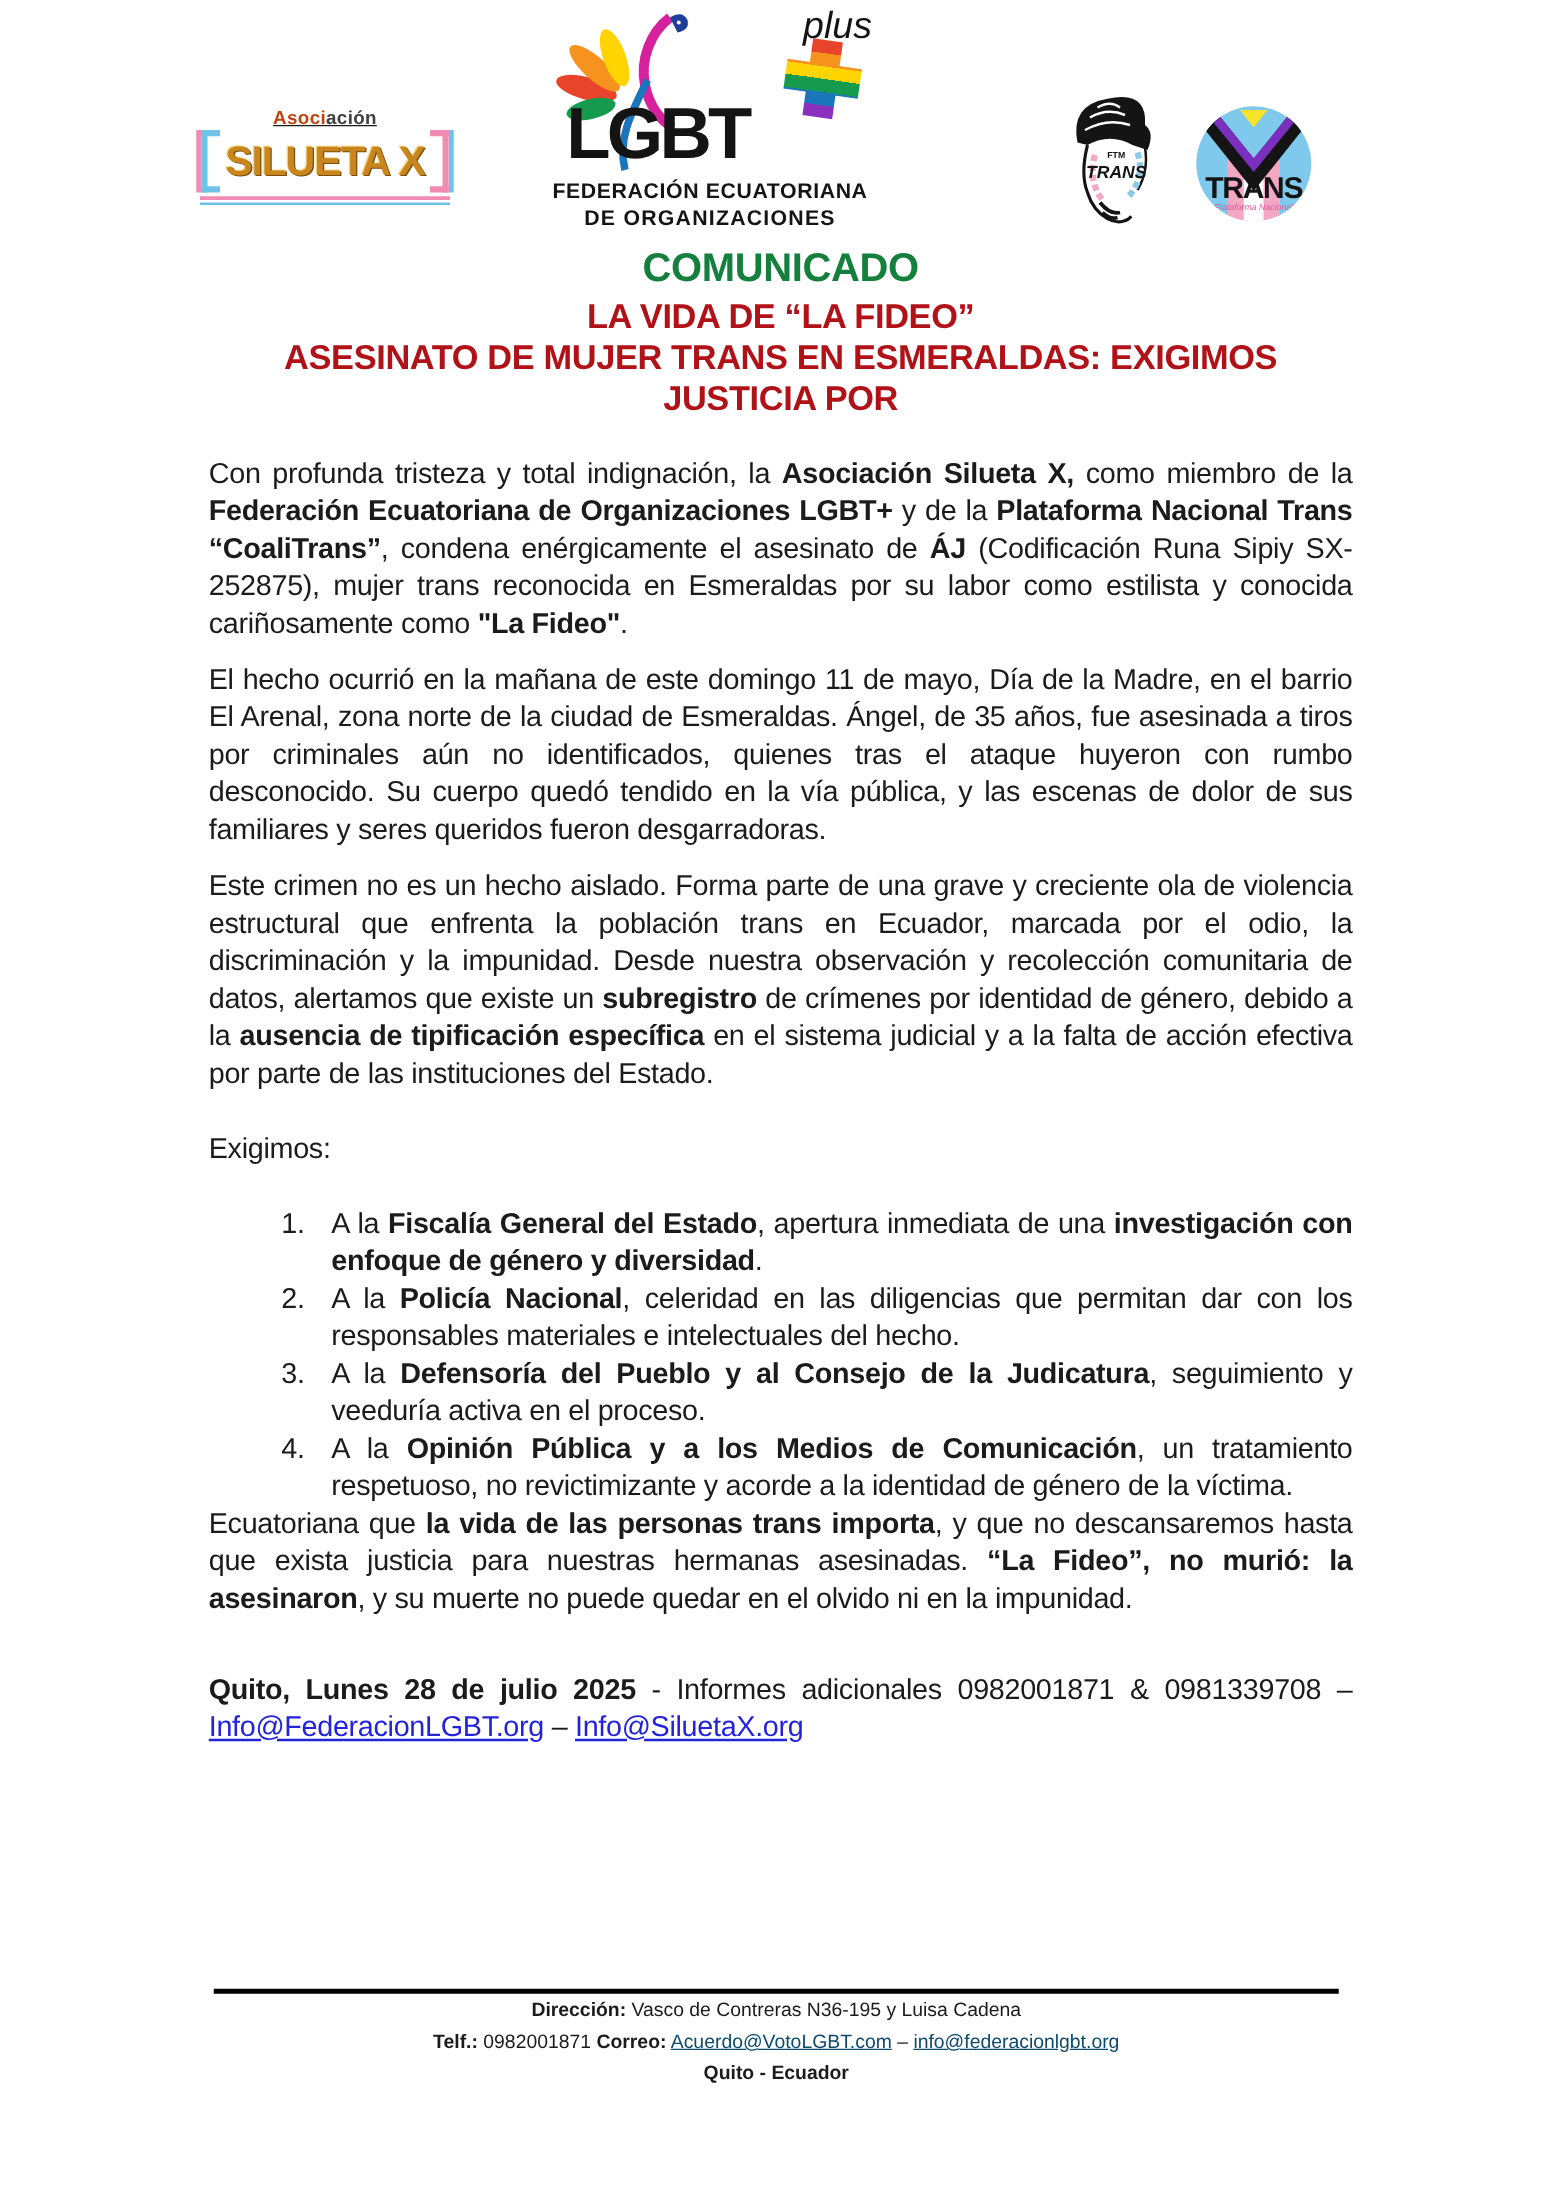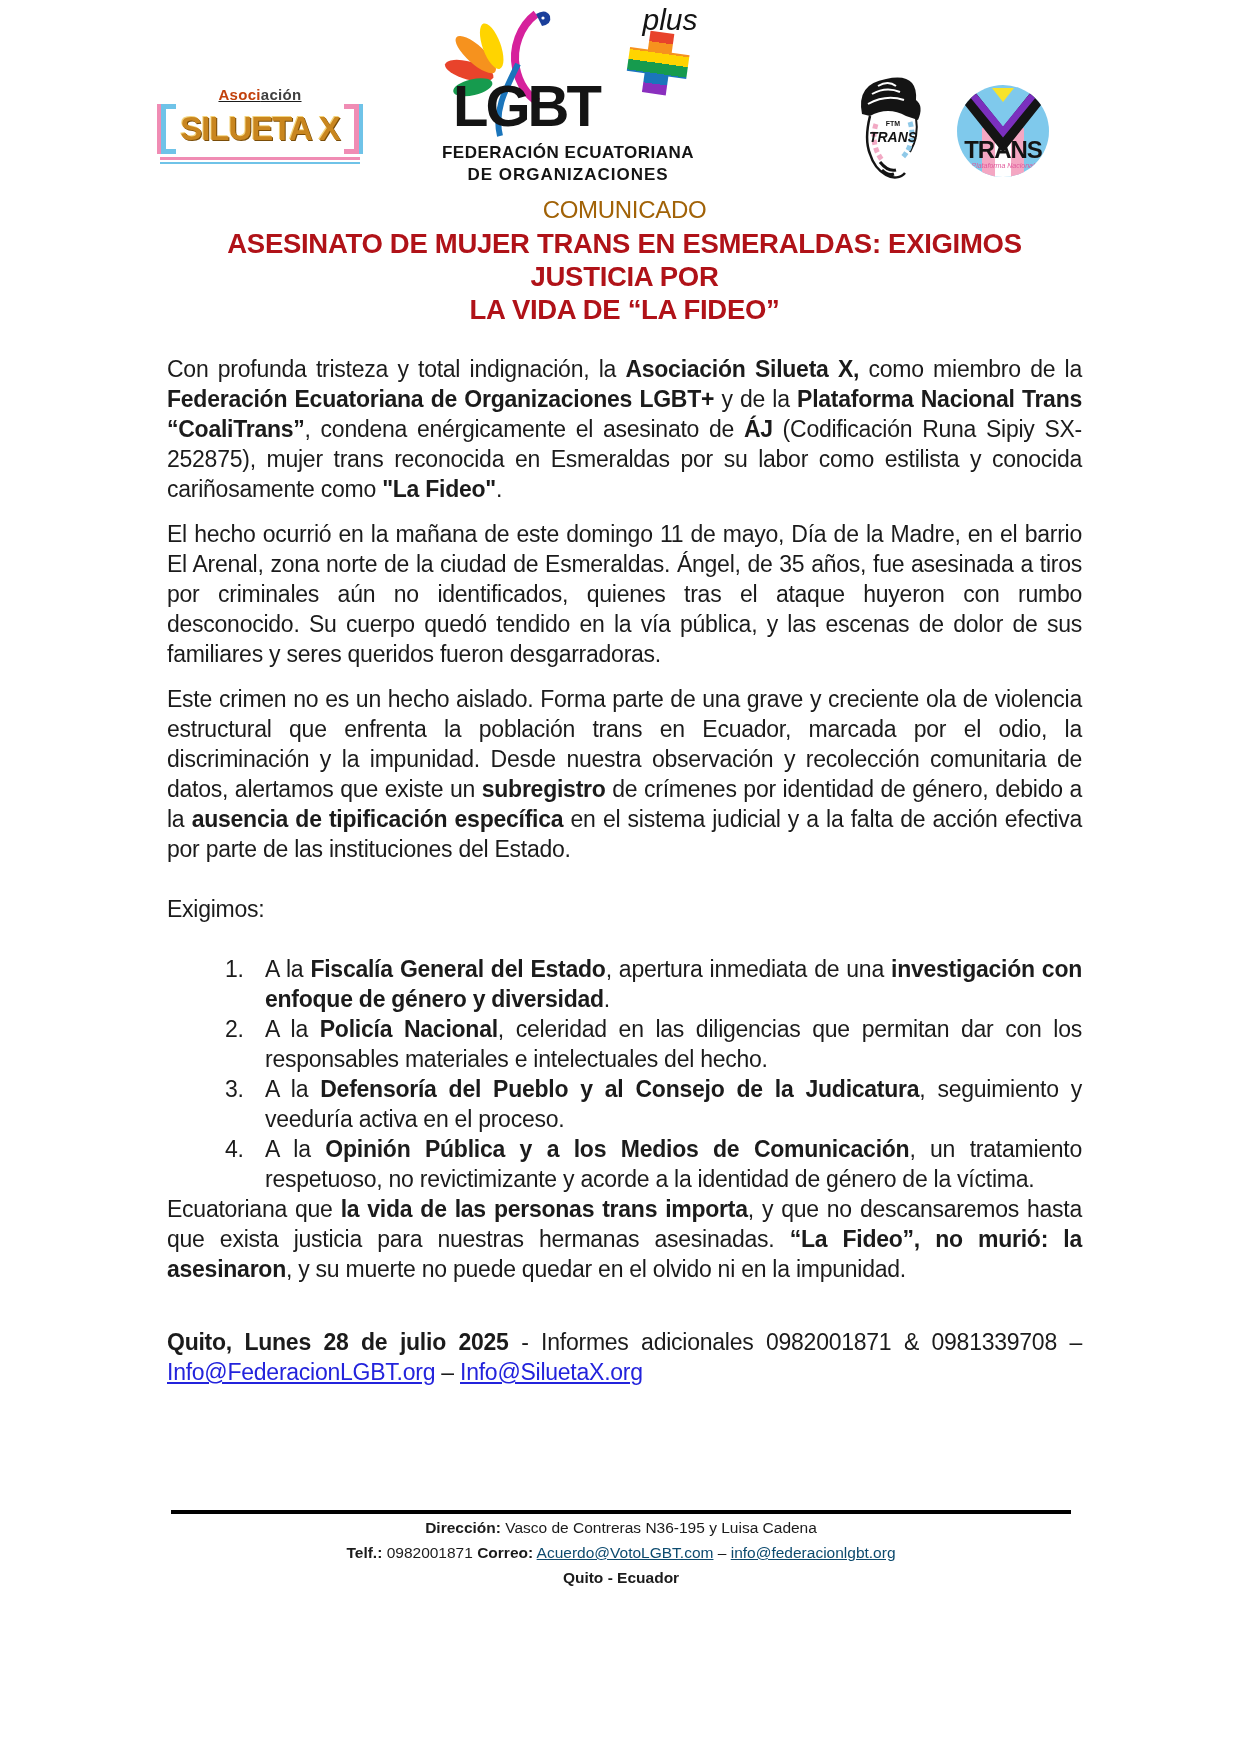--- a/index.html
+++ b/index.html
@@ -19,38 +19,38 @@
   .sx-brk.r{border-top:5px solid #f08cb4;border-bottom:5px solid #f08cb4;border-right:5px solid #f08cb4;box-shadow:4px 0 0 #6fc3e8;}
   .sx-rule1{height:3px;background:#f08cb4;margin-top:3px;}
   .sx-rule2{height:2px;background:#6fc3e8;margin-top:2px;}
 
   .fed-logo{position:absolute;left:440px;top:0px;width:266px;height:188px;}
   .ftm-logo{position:absolute;left:848px;top:72px;width:84px;height:110px;}
   .badge-logo{position:absolute;left:956px;top:84px;width:94px;height:94px;}
 
   
   .col{margin-left:167px;width:915px;}
-  .kicker{margin-top:6px;text-align:center;font-size:24px;font-weight:normal;color:#a16207;letter-spacing:-.3px;}
+  .kicker{margin-top:6px;text-align:center;font-size:32px;font-weight:bold;color:#15803d;letter-spacing:-.3px;}
   .title{margin-top:3px;text-align:center;font-size:27.5px;line-height:33px;font-weight:bold;color:#b01218;letter-spacing:-.3px;}
   p.body, .li-text, .exigimos, .dateline{font-size:23px;line-height:30px;letter-spacing:-.25px;}
   p.body{text-align:justify;margin:0 0 15px 0;}
   p.first{margin-top:28px;}
   .b{font-weight:bold;margin-top:24px;}
   .link{color:#2323dc;text-decoration:underline;cursor:pointer;}
   .flink{color:#0c4a6e;}
   .exigimos{font-weight:normal;margin:30px 0 15px 0;}
   .olist{margin:30px 0 0 0;}
   .li{display:flex;margin:0;}
   .num{flex:none;width:40px;margin-left:58px;}
   .li-text{flex:none;width:817px;text-align:justify;}
   .closing{margin-top:30px;}
   .dateline{margin-top:43px;text-align:justify;}
 
   
-  .footer{position:absolute;left:171px;top:1510px;width:900px;text-align:center;}
+  .footer{position:absolute;left:171px;top:1591px;width:900px;text-align:center;}
   .frule{height:4px;background:#000;}
   .fline{font-size:15.5px;line-height:22px;margin-top:3px;}
   .fline .link{text-decoration:underline;}
 
   svg text{font-family:"Liberation Sans", sans-serif;}
 </style>
 </head>
 <body>
 
 <div class="page">
@@ -141,22 +141,22 @@
         <text x="47" y="84" font-size="7" font-style="italic" fill="#e05a9b" text-anchor="middle">Plataforma Nacional</text>
       </g>
     </svg>
   </div>
 
   <div class="col">
 
     <div class="kicker">COMUNICADO</div>
 
     <div class="title">
+      <div>LA VIDA DE “LA FIDEO”</div>
       <div>ASESINATO DE MUJER TRANS EN ESMERALDAS: EXIGIMOS JUSTICIA POR</div>
-      <div>LA VIDA DE “LA FIDEO”</div>
     </div>
 
     <p class="body first"><span>Con profunda tristeza y total indignación, la </span><span class="b">Asociación Silueta X,</span><span> como miembro de la </span><span class="b">Federación Ecuatoriana de Organizaciones LGBT+</span><span> y de la </span><span class="b">Plataforma Nacional Trans “CoaliTrans”</span><span>, condena enérgicamente el asesinato de </span><span class="b">ÁJ</span><span> (Codificación Runa Sipiy SX-252875), mujer trans reconocida en Esmeraldas por su labor como estilista y conocida cariñosamente como </span><span class="b">"La Fideo"</span><span>.</span></p>
     <p class="body"><span>El hecho ocurrió en la mañana de este domingo 11 de mayo, Día de la Madre, en el barrio El Arenal, zona norte de la ciudad de Esmeraldas. Ángel, de 35 años, fue asesinada a tiros por criminales aún no identificados, quienes tras el ataque huyeron con rumbo desconocido. Su cuerpo quedó tendido en la vía pública, y las escenas de dolor de sus familiares y seres queridos fueron desgarradoras.</span></p>
     <p class="body"><span>Este crimen no es un hecho aislado. Forma parte de una grave y creciente ola de violencia estructural que enfrenta la población trans en Ecuador, marcada por el odio, la discriminación y la impunidad. Desde nuestra observación y recolección comunitaria de datos, alertamos que existe un </span><span class="b">subregistro</span><span> de crímenes por identidad de género, debido a la </span><span class="b">ausencia de tipificación específica</span><span> en el sistema judicial y a la falta de acción efectiva por parte de las instituciones del Estado.</span></p>
 
     <div class="exigimos">Exigimos:</div>
 
     <div class="olist">
       <div class="li">

